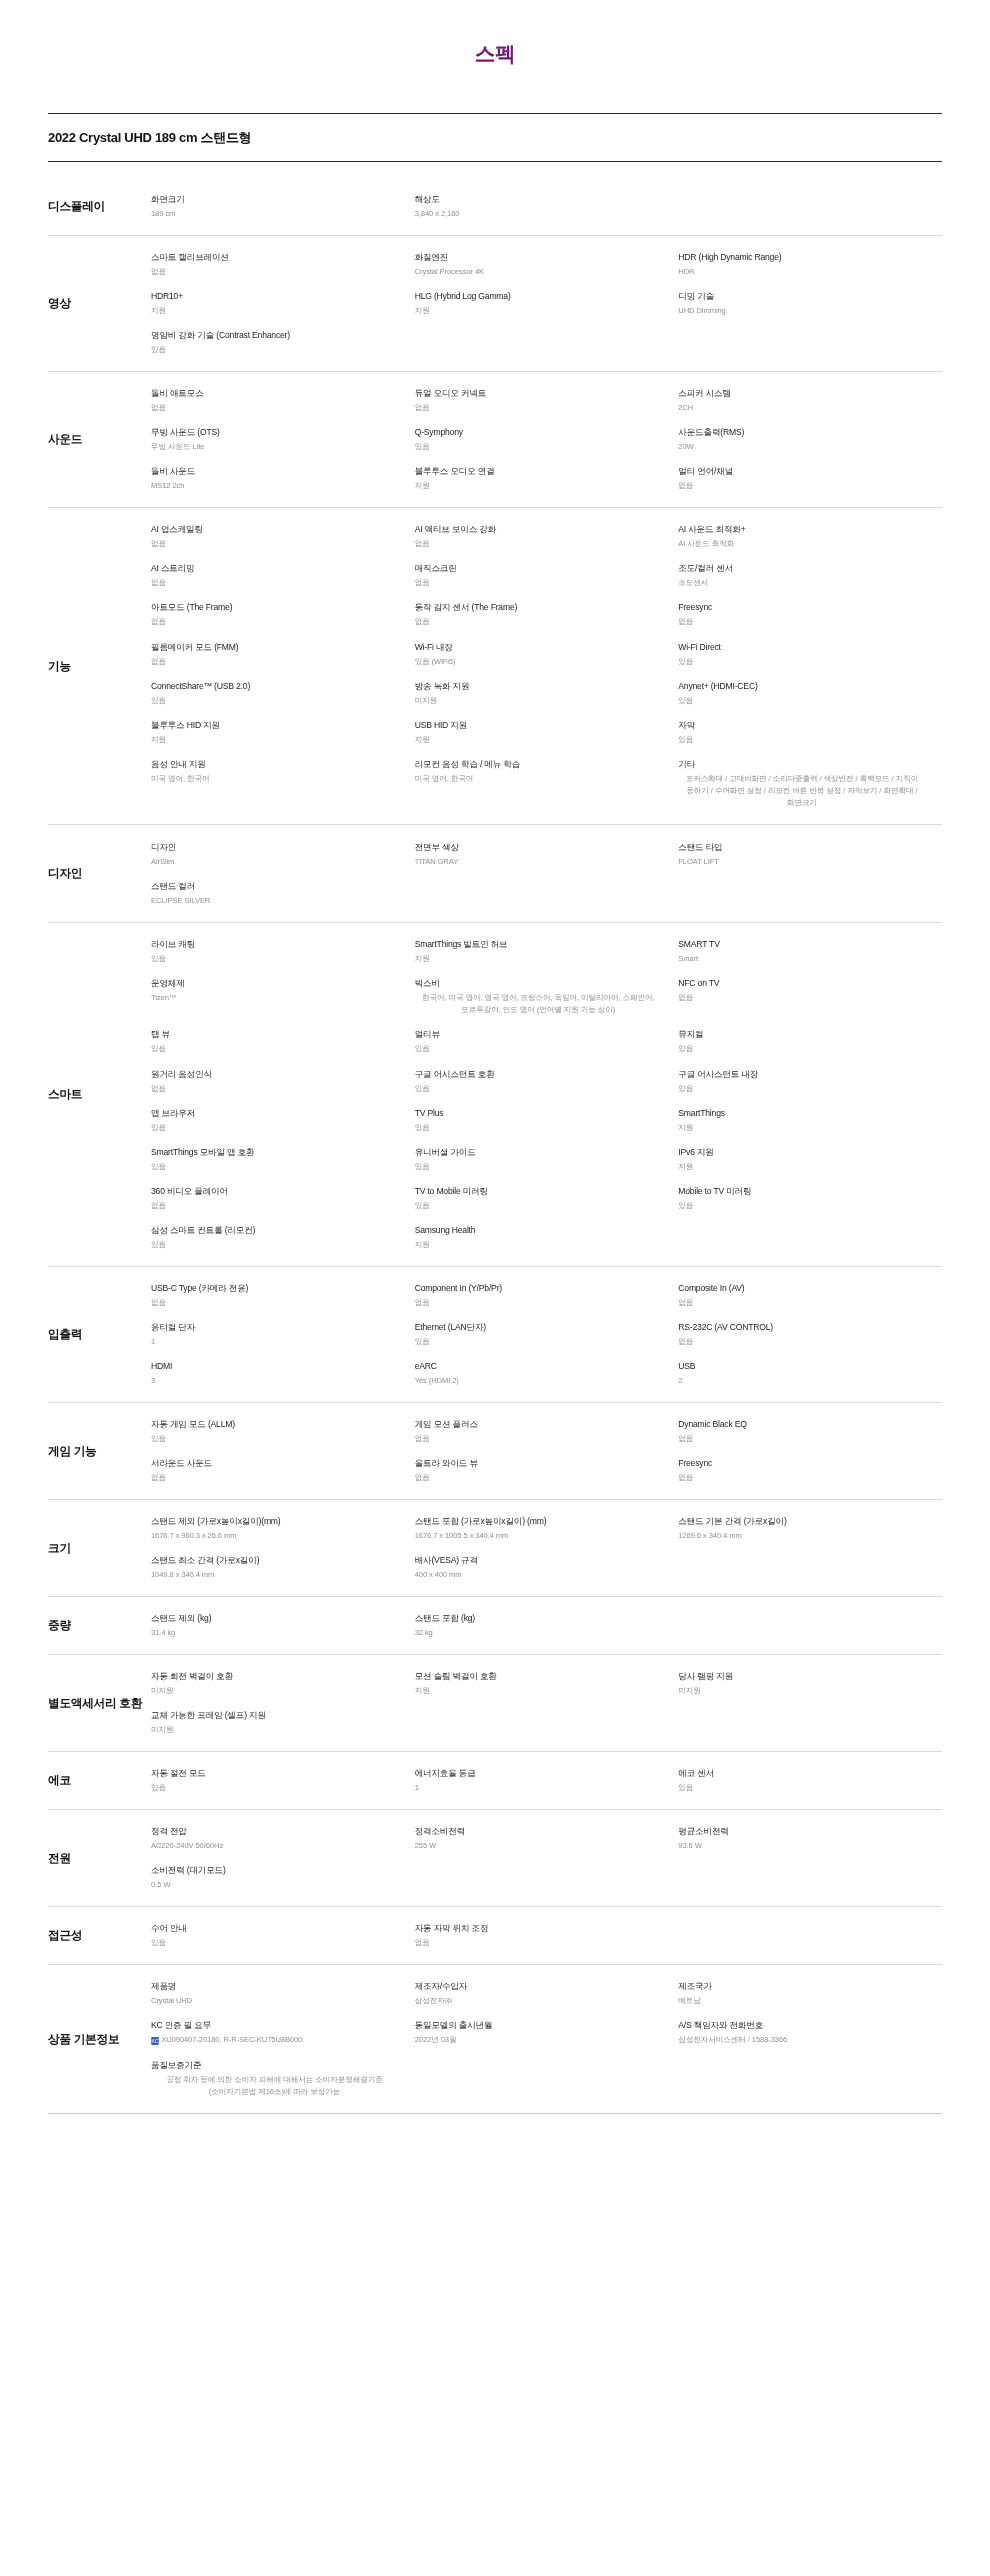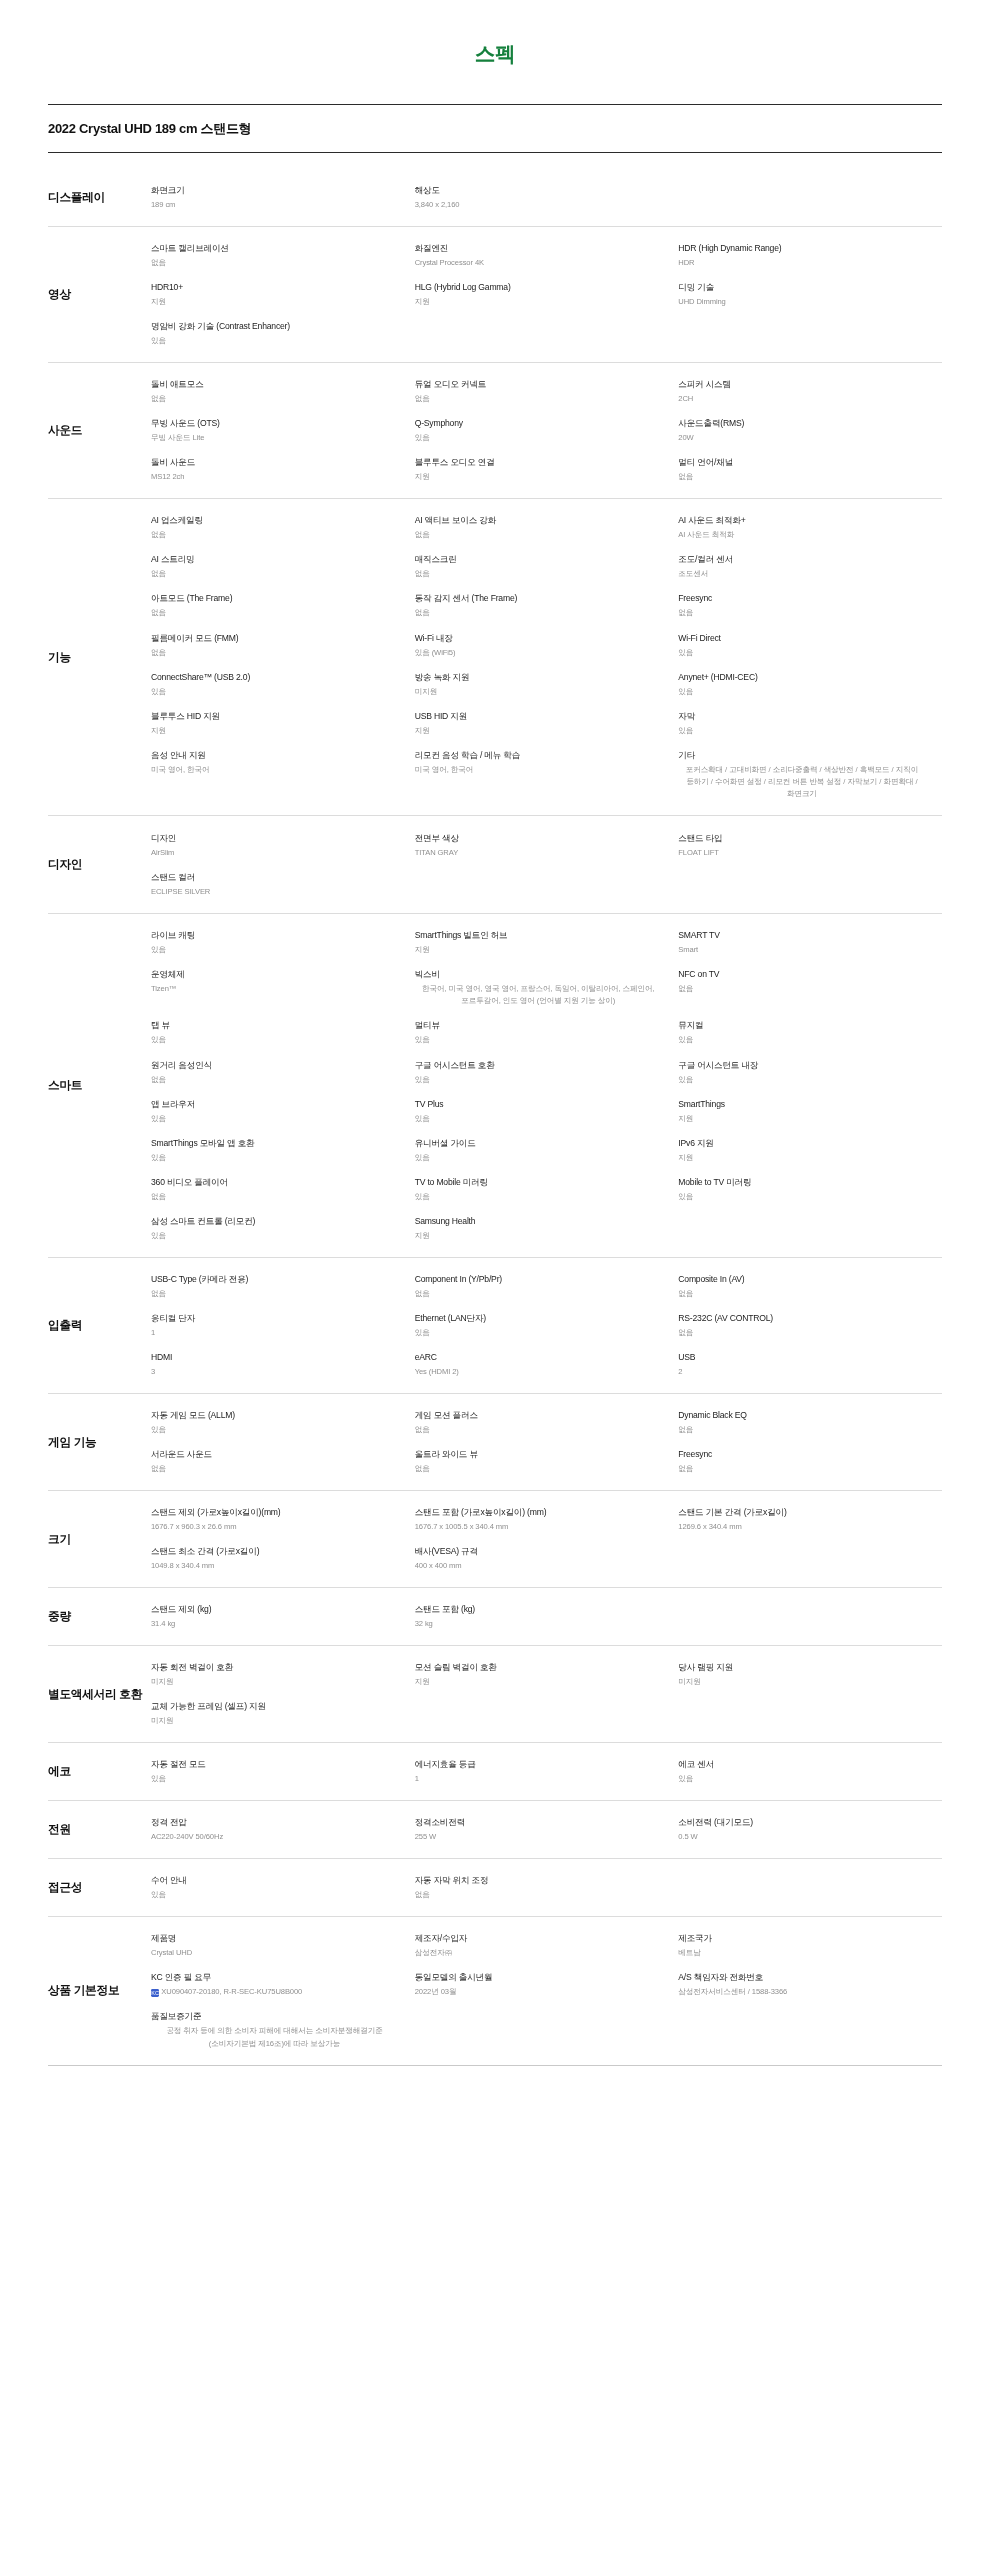--- a/index.html
+++ b/index.html
@@ -14,26 +14,26 @@
   }
   .page {
     width: 990px;
     margin: 0 auto;
     padding: 0;
   }
   .spec-title {
     text-align: center;
     font-size: 20.6px;
     font-weight: bold;
-    color: #15803d;
+    color: #701a75;
     padding: 40px 0 36px 0;
     letter-spacing: -0.3px;
   }
   .model-bar {
-    margin: 0 48px;
+    margin: 9px 48px;
     border-top: 1.4px solid #2b2b2b;
     border-bottom: 0.7px solid #2b2b2b;
     padding: 15px 0 13.7px 0;
     font-size: 13px;
     font-weight: bold;
     color: #111;
     letter-spacing: -0.3px;
   }
   .spec-table {
     margin: 16px 48px;
@@ -554,20 +554,24 @@
         <div class="row-items">
           <div class="spec-item">
             <div class="item-label">정격 전압</div>
             <div class="item-value">AC220-240V 50/60Hz</div>
           </div>
           <div class="spec-item">
             <div class="item-label">정격소비전력</div>
             <div class="item-value">255 W</div>
           </div>
           <div class="spec-item">
+            <div class="item-label">평균소비전력</div>
+            <div class="item-value">93.6 W</div>
+          </div>
+          <div class="spec-item">
             <div class="item-label">소비전력 (대기모드)</div>
             <div class="item-value">0.5 W</div>
           </div>
         </div>
       </div>
       <div class="spec-row">
         <div class="row-label">접근성</div>
         <div class="row-items">
           <div class="spec-item">
             <div class="item-label">수어 안내</div>

